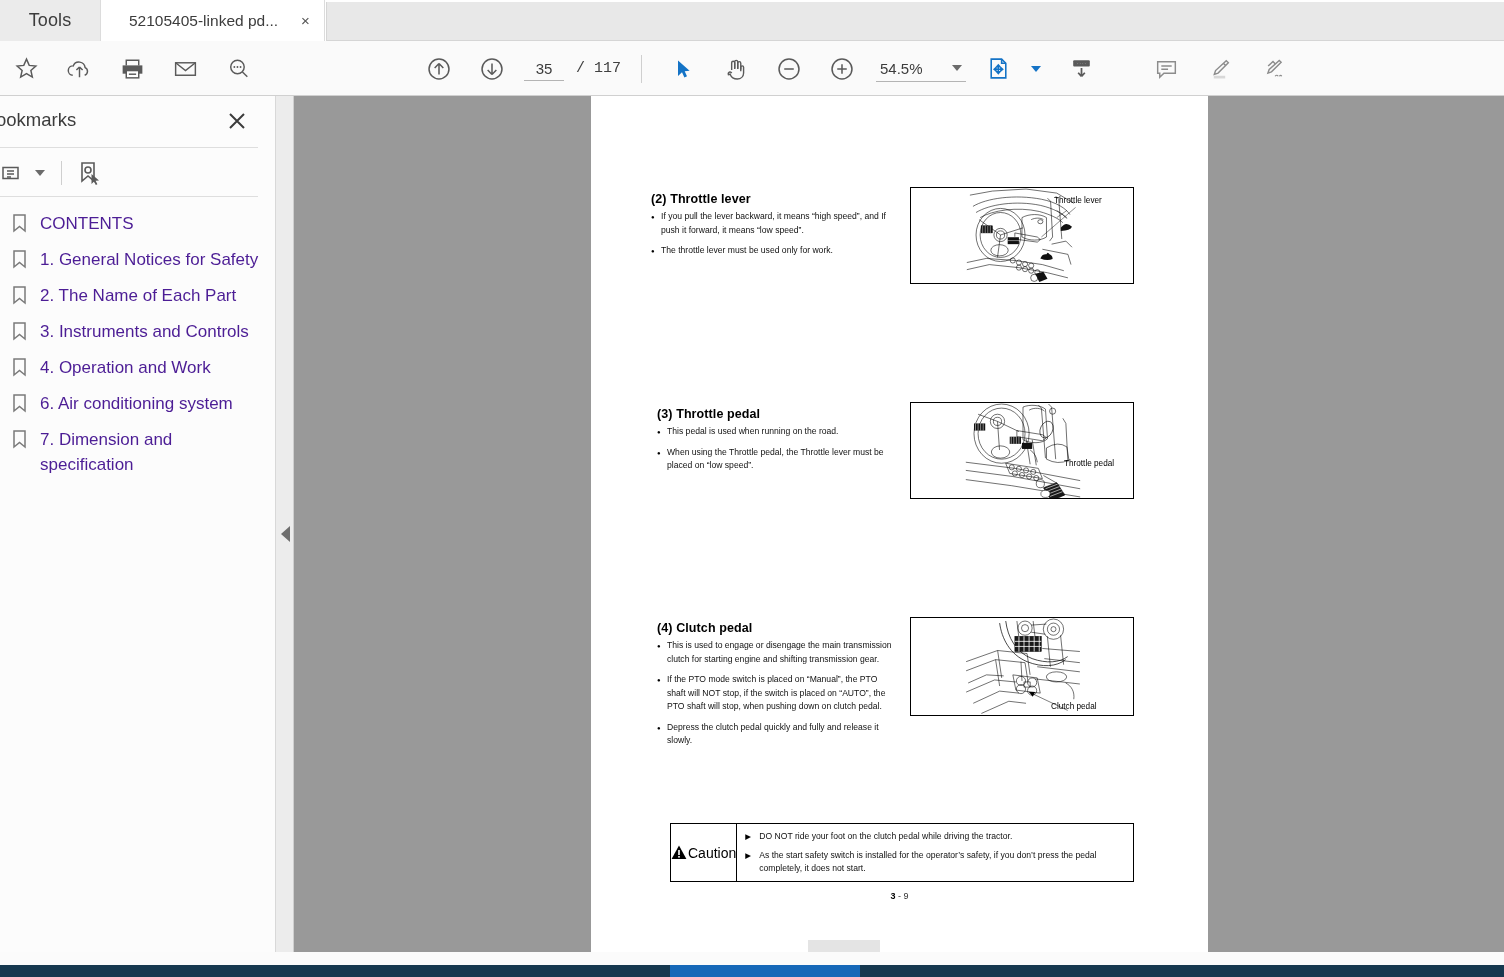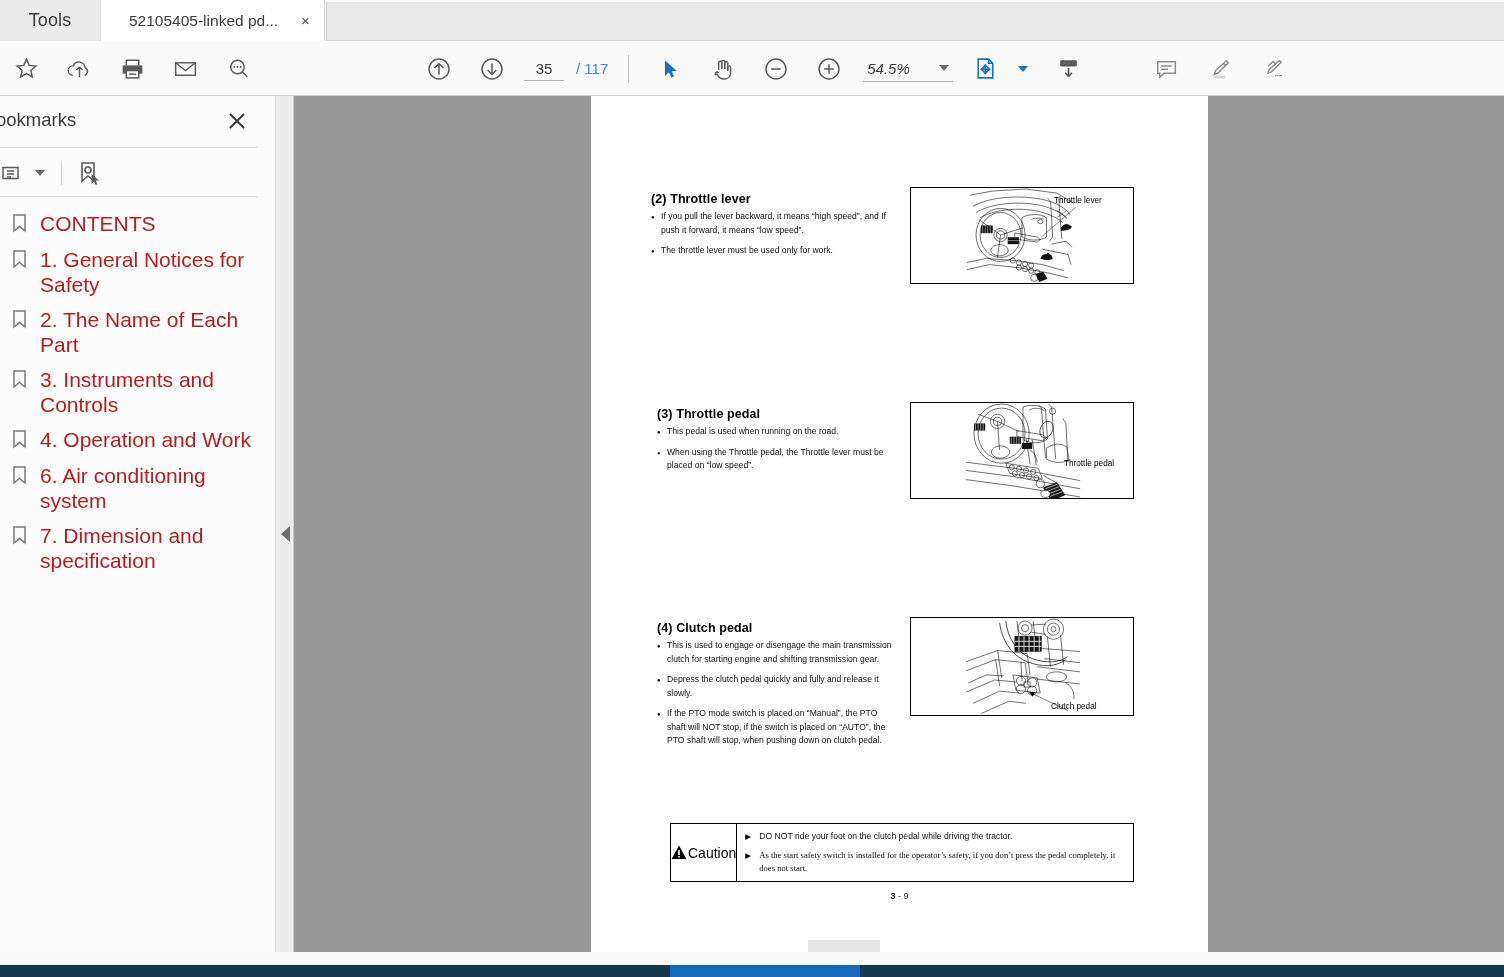--- a/index.html
+++ b/index.html
@@ -70,30 +70,30 @@
   }
   .pagenum-input {
     width: 40px; height: 24px;
     border: none; border-bottom: 1px solid #b4b4b4;
     background: transparent;
     text-align: center; font-size: 15px; color: #3c3c3c;
     font-family: "Liberation Sans", sans-serif;
     outline: none;
   }
   .pagecount {
-    font-size: 15px; color: #3b82f6; margin-left: 12px; white-space: nowrap;
+    font-size: 15px; color: #404040; margin-left: 12px; white-space: nowrap; font-family: Liberation Mono, monospace;
   }
   .tb-divider {
     width: 1px; height: 28px; background: #cfcfcf; margin: 0 14px;
   }
   .zoom-field {
     width: 90px; height: 26px;
     border-bottom: 1px solid #b4b4b4;
     display: flex; align-items: center; justify-content: space-between;
-    margin-left: 8px; margin-right: 6px; padding: 0 4px; font-style: italic;
+    margin-left: 8px; margin-right: 6px; padding: 0 4px;
   }
   .zoom-val { font-size: 15px; color: #3c3c3c; }
   .caret { width: 0; height: 0; border-left: 5px solid transparent;
            border-right: 5px solid transparent; border-top: 6px solid #6b6b6b; }
   .caret-blue { border-top-color: #1473c6; }
   .tb-right {
     position: absolute; left: 1140px; top: 0; height: 55px;
     display: flex; align-items: center;
   }
 
@@ -132,21 +132,21 @@
     position: absolute; left: 0; top: 110px; width: 276px; bottom: 0;
     overflow: hidden;
   }
   .bm-item {
     display: flex; align-items: flex-start;
     padding: 5px 10px 5px 11px;
     cursor: pointer;
   }
   .bm-ico { flex: 0 0 auto; margin-right: 12px; margin-top: 2px; }
   .bm-label {
-    font-size: 21px; color: #b91c1c; line-height: 25px;
+    font-size: 17px; color: #4c1d95; line-height: 25px;
     max-width: 225px;
   }
 
   
   .collapse-handle {
     position: absolute; left: 276px; top: 96px;
     width: 18px; height: 856px;
     background: #ececec;
     border-right: 1px solid #cfcfcf;
     cursor: pointer;
@@ -217,21 +217,21 @@
     display: flex; align-items: center; justify-content: center;
     gap: 1px;
   }
   .caution-word { font-size: 14px; color: #000; }
   .caution-body { padding: 6px 8px 6px 8px; }
   .c-line {
     position: relative; padding-left: 14px;
     font-size: 8.6px; color: #111; line-height: 13px;
     margin-bottom: 6px;
   }
-  .c-line:last-child { margin-bottom: 0; font-family: Liberation Serif, serif; }
+  .c-line:last-child { margin-bottom: 0; }
   .c-line::before {
     content: "\25B6";
     position: absolute; left: 0; top: 0;
     font-size: 7.5px; line-height: 13px; color: #000;
   }
   .pagefoot {
     position: absolute; width: 100%; text-align: center;
     font-size: 9px; color: #333;
   }
   .pagefoot b { color:#000; }
@@ -642,22 +642,22 @@
             <path d="M89 66 v14 M94 66 v14 M99 66 v14 M104 66 v14"></path>
           </g>
         </svg>
         <span class="fig-label" style="left:153px; top:56px;">Throttle pedal</span>
       </div>
 
       <div class="sec" style="left:66px; top:525px; width:252px;">
         <div class="sec-title">(4) Clutch pedal</div>
         <div class="bullets">
           <div class="blt">This is used to engage or disengage the main transmission clutch for starting engine and shifting transmission gear.</div>
+          <div class="blt">If the PTO mode switch is placed on “Manual”, the PTO shaft will NOT stop, if the switch is placed on “AUTO”, the PTO shaft will stop, when pushing down on clutch pedal.</div>
           <div class="blt">Depress the clutch pedal quickly and fully and release it slowly.</div>
-          <div class="blt">If the PTO mode switch is placed on “Manual”, the PTO shaft will NOT stop, if the switch is placed on “AUTO”, the PTO shaft will stop, when pushing down on clutch pedal.</div>
         </div>
       </div>
 
       <div class="fig" style="left:319px; top:521px; width:224px; height:99px;">
         <svg width="224" height="99" viewBox="0 0 224 195">
           <g stroke="#000" fill="none" stroke-width="1.1">
 
             <circle cx="116" cy="20" r="14"></circle>
               <circle cx="116" cy="20" r="7"></circle>
             <circle cx="172" cy="22" r="20"></circle>

